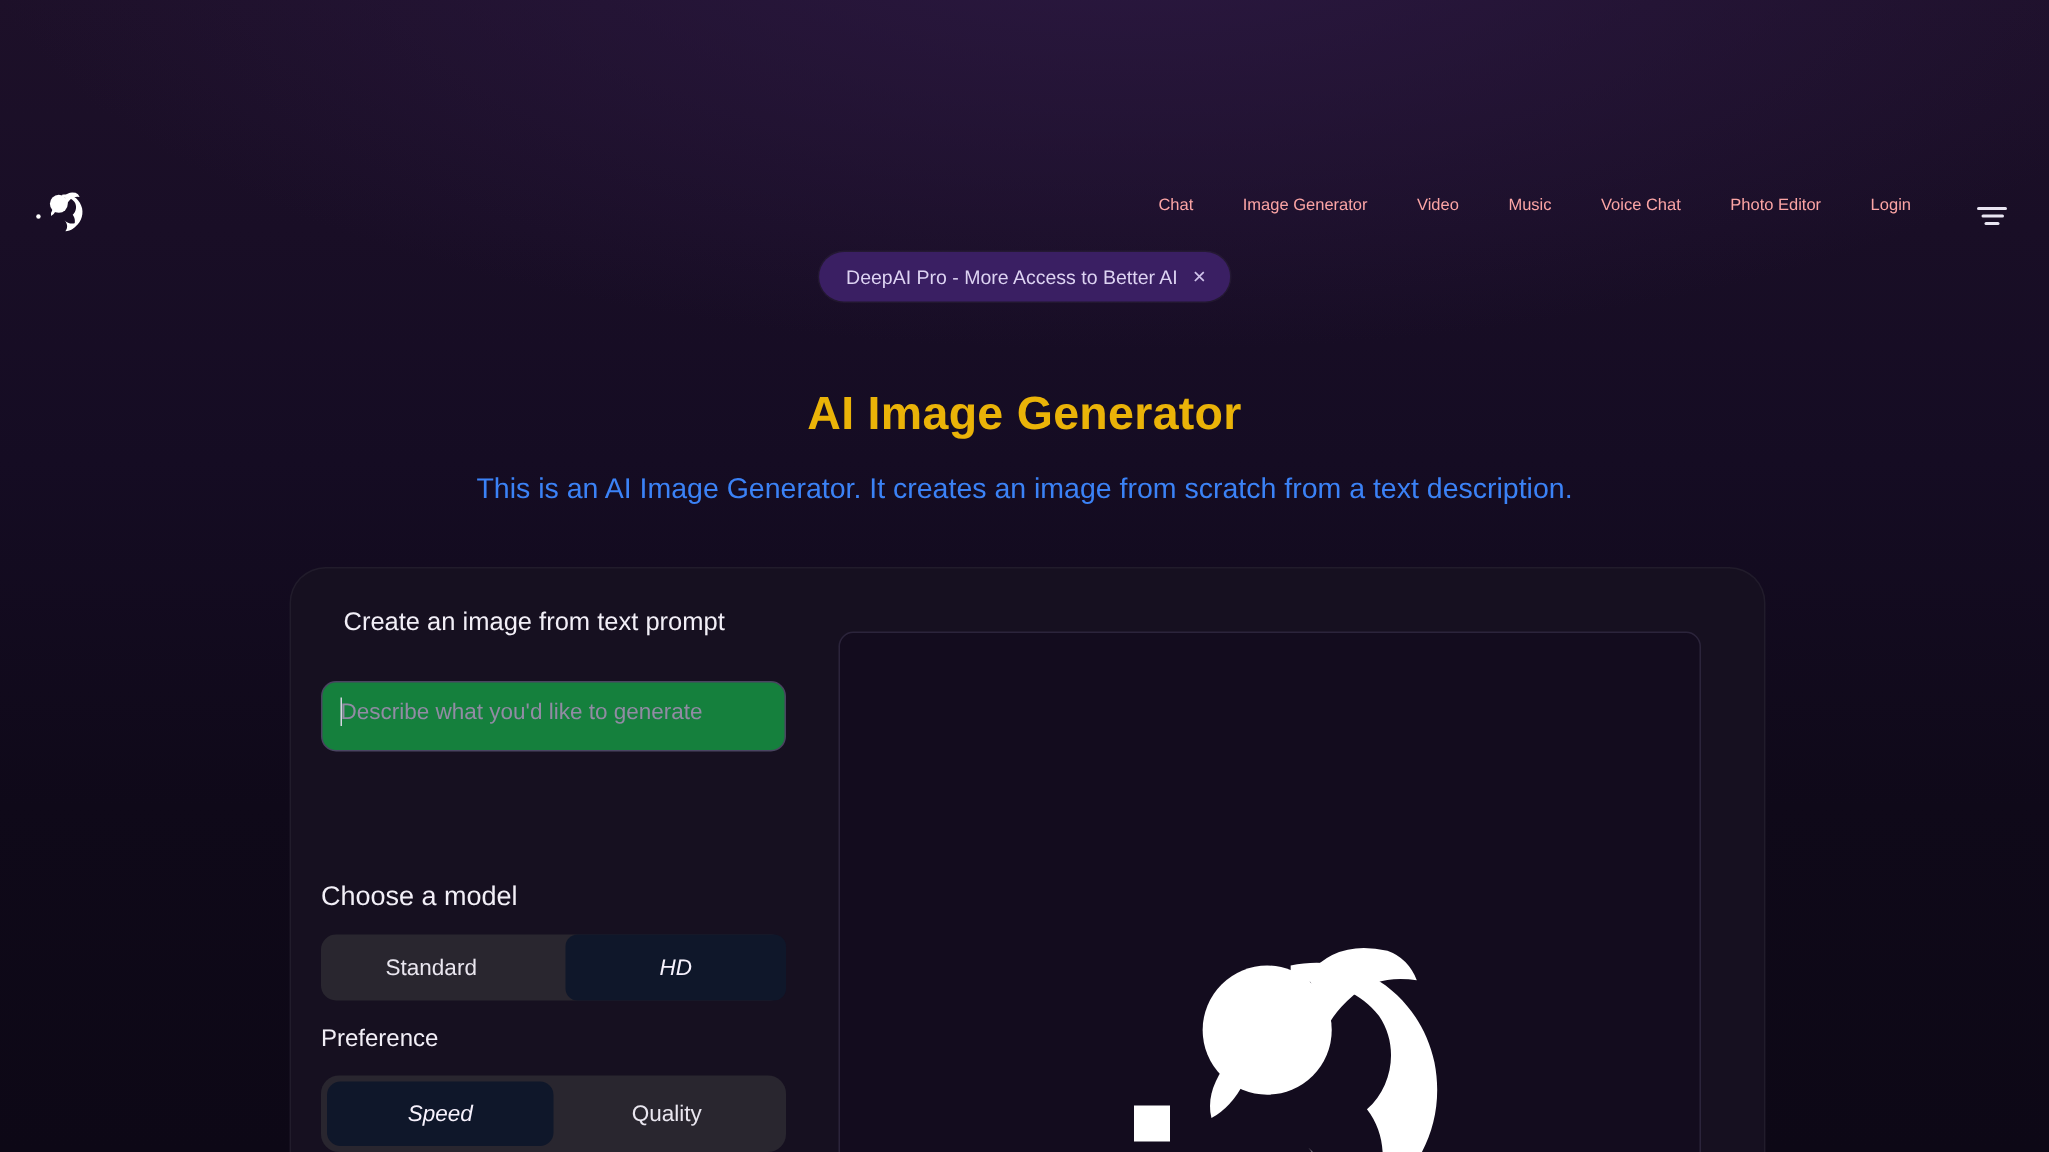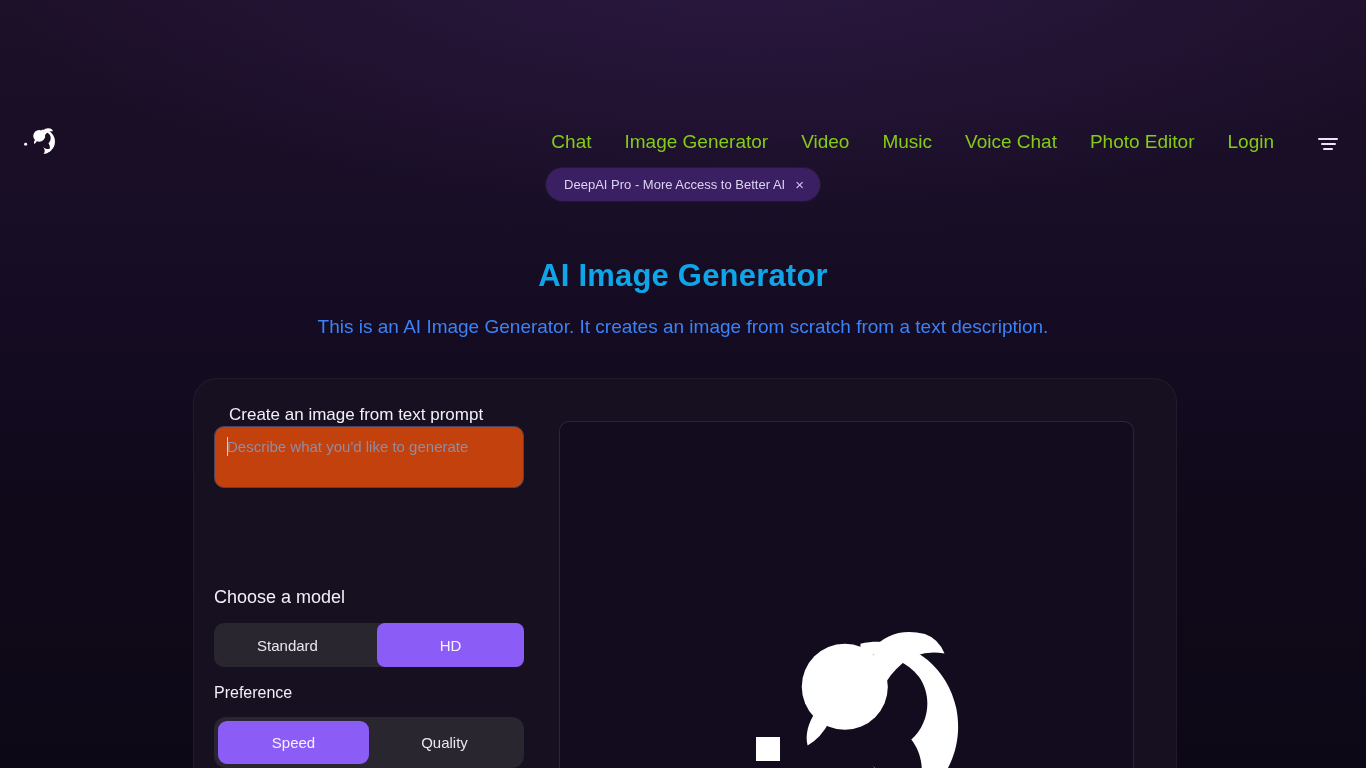--- a/index.html
+++ b/index.html
@@ -9,47 +9,47 @@
     background-color:#0f0919;
     background-image:
       radial-gradient(1100px 420px at 55% -60px, #2b1841 0%, rgba(43,24,65,0) 70%),
       linear-gradient(180deg, #1d1029 0%, #150c23 40%, #0f0919 70%, #0d0816 100%);
     color:#ece8f4;
   }
   svg{display:block}
   
   .brand{position:absolute;left:24px;top:128px;width:34px;height:32px;cursor:pointer;}
   .nav{position:absolute;top:131px;right:92px;display:flex;align-items:center;gap:33px;}
-  .nav a{color:#84cc16;font-size:19px;text-decoration:none;cursor:pointer;white-space:nowrap;}
+  .nav a{color:#fca5a5;font-size:11px;text-decoration:none;cursor:pointer;white-space:nowrap;}
   .menu-btn{position:absolute;top:133px;right:26px;width:24px;height:22px;display:flex;flex-direction:column;align-items:center;justify-content:center;gap:3px;cursor:pointer;}
   .menu-btn span{display:block;height:2px;border-radius:1px;background:#e9e5f2;}
   .menu-btn .l1{width:20px}.menu-btn .l2{width:15px}.menu-btn .l3{width:10px}
   
   .promo{
     position:absolute;top:168px;left:50%;transform:translateX(-50%);
     background:#3a1f63;border-radius:999px;height:33px;
     display:flex;align-items:center;gap:10px;padding:0 16px 0 18px;
     box-shadow:0 0 0 1px rgba(255,255,255,0.04);
   }
   .promo .txt{font-size:13px;color:#ddd3f2;}
   .promo .x{font-size:15px;color:#cfc2ea;cursor:pointer;line-height:1;}
   
-  .title{position:absolute;top:237px;left:0;right:0;text-align:center;font-size:31px;font-weight:bold;color:#0ea5e9;letter-spacing:.2px;}
+  .title{position:absolute;top:237px;left:0;right:0;text-align:center;font-size:31px;font-weight:bold;color:#eab308;letter-spacing:.2px;}
   .subtitle{position:absolute;top:297px;left:0;right:0;text-align:center;font-size:19px;color:#3b82f6;}
   
   .card{
     position:absolute;left:193px;top:378px;width:984px;height:420px;
     background:#161020;border-radius:24px;
     border:1px solid rgba(255,255,255,0.05);
     box-sizing:border-box;
   }
   .prompt-label{position:absolute;left:35px;top:26px;font-size:17px;color:#f2eff7;}
   .prompt-box{
-    position:absolute;left:20px;top:47px;width:310px;height:62px;
-    background:#c2410c;border:1px solid #4a4461;border-radius:10px;box-sizing:border-box;
+    position:absolute;left:20px;top:75px;width:310px;height:47px;
+    background:#15803d;border:1px solid #4a4461;border-radius:10px;box-sizing:border-box;
   }
   .prompt-box textarea{
     position:absolute;inset:0;width:100%;height:100%;box-sizing:border-box;
     background:transparent;border:none;outline:none;resize:none;
     padding:11px 12px;font-family:"Liberation Sans","DejaVu Sans",sans-serif;
     font-size:15px;color:#ece8f4;
   }
   .prompt-box textarea::placeholder{color:#928ba4;}
   .caret{position:absolute;left:12px;top:10px;width:1px;height:19px;background:#d6d4e2;}
   .submit{
@@ -61,21 +61,21 @@
   .model-label{position:absolute;left:20px;top:208px;font-size:18px;color:#f2eff7;}
   .seg{
     position:absolute;left:20px;background:#29262f;border-radius:10px;
     display:flex;align-items:stretch;box-sizing:border-box;
   }
   .seg.models{top:244px;width:310px;height:44px;padding:0;gap:16px;}
   .seg .opt{
     flex:1;display:flex;align-items:center;justify-content:center;gap:6px;
     font-size:15px;color:#e9e6ef;cursor:pointer;border-radius:8px;white-space:nowrap;
   }
-  .seg .opt.selected{background:#8b5cf6;color:#f7f2fd;}
+  .seg .opt.selected{background:#0f172a;color:#f7f2fd;font-style:italic;}
   .pref-label{position:absolute;left:20px;top:305px;font-size:16px;color:#f2eff7;}
   .seg.prefs{top:338px;width:310px;height:51px;padding:4px;border-radius:12px;}
   .seg.prefs .opt{font-size:15px;border-radius:9px;}
   .lock{width:11px;height:13px;flex:0 0 auto;}
   
   .preview{
     position:absolute;left:365px;top:42px;width:575px;height:378px;
     background:#130c1e;border:1px solid rgba(175,160,210,0.16);
     border-radius:10px;box-sizing:border-box;overflow:hidden;
   }

